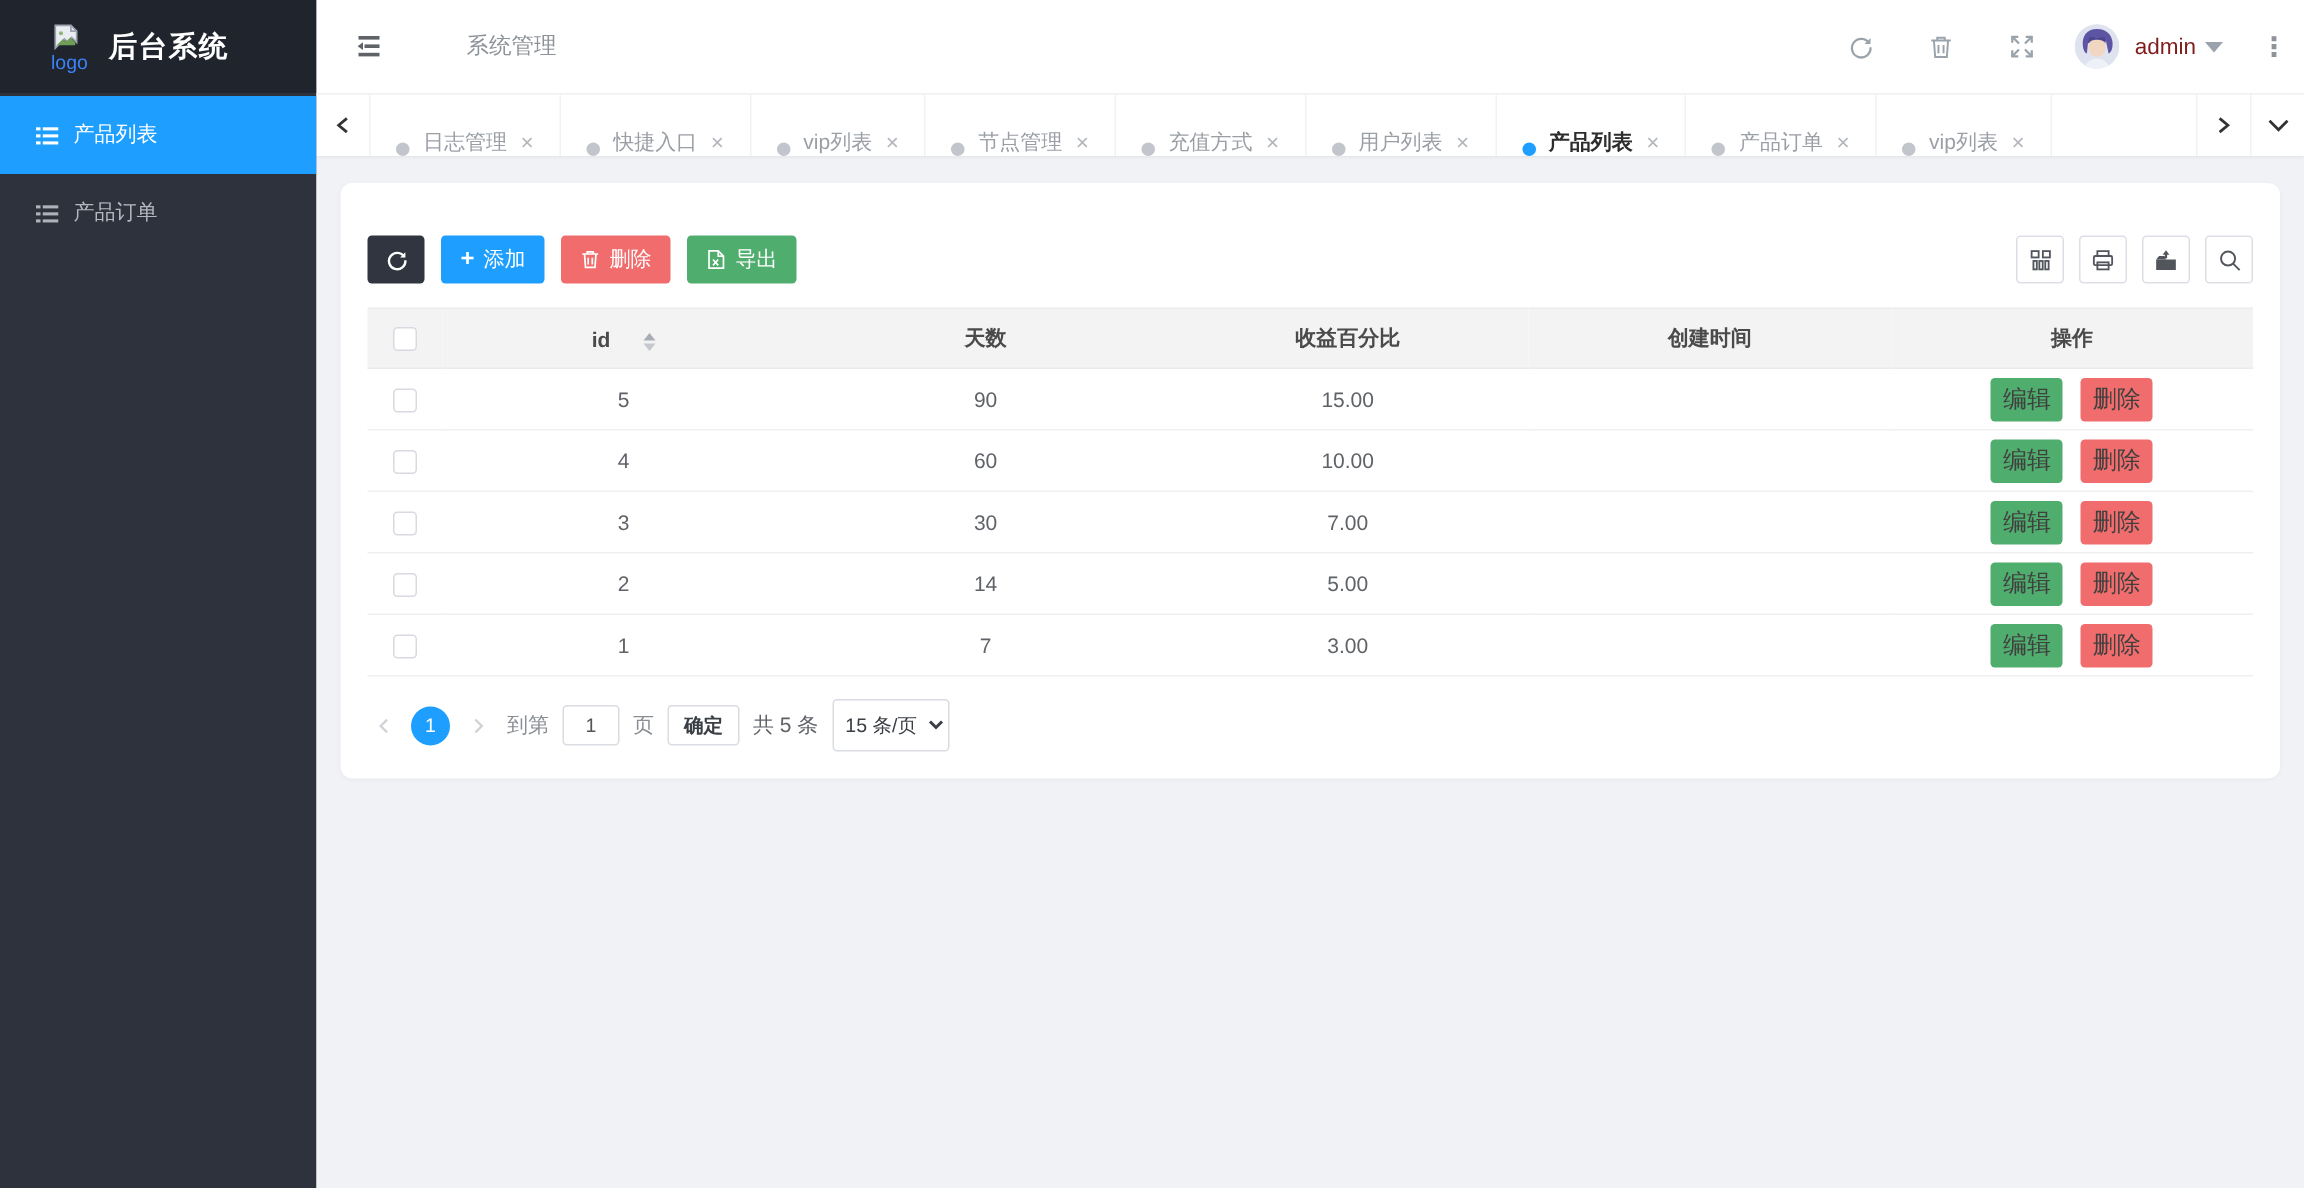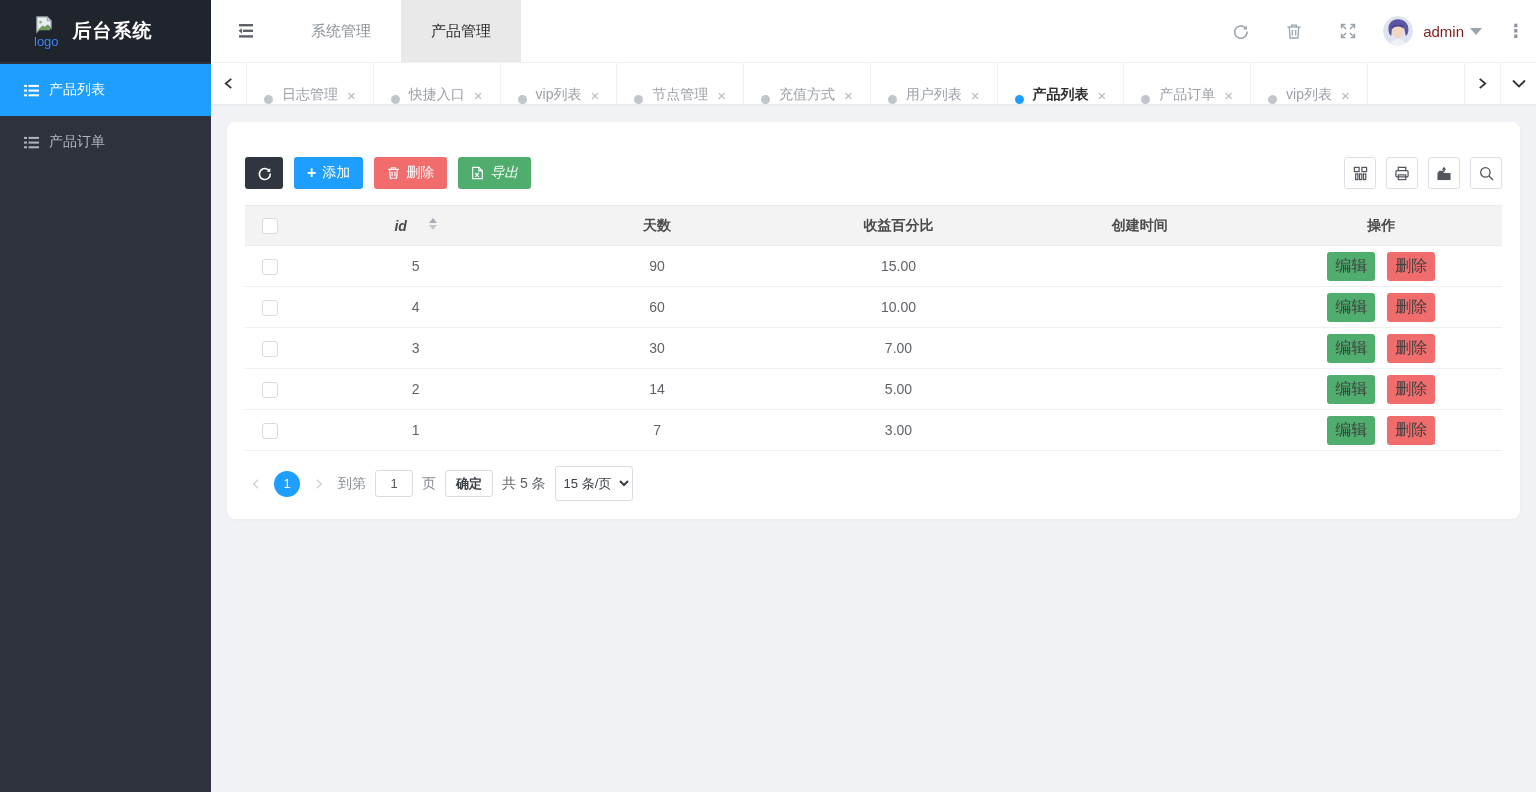--- a/index.html
+++ b/index.html
@@ -19,21 +19,21 @@
   .menu-item .mi-icon { color:#aeb3ba; display:flex; }
   .menu-item.active { background:#1E9FFF; color:#fff; }
   .menu-item.active .mi-icon { color:#fff; }
 
   
   .main { flex:1; display:flex; flex-direction:column; min-width:0; }
 
   
   .header { height:62px; background:#fff; display:flex; align-items:center; flex-shrink:0; }
   .collapse-btn { width:70px; display:flex; justify-content:center; color:#5f6368; cursor:pointer; }
-  .topnav { display:flex; height:62px; }
+  .topnav { display:flex; height:62px;flex-direction:column; }
   .topnav-item { padding:0 30px; line-height:62px; color:#8d9399; font-size:15px; cursor:pointer; white-space:nowrap; }
   .topnav-item.active { background:#e9e9e9; color:#2d2d2d; font-weight:normal; }
   .header-spacer { flex:1; }
   .header-icon { width:54px; display:flex; justify-content:center; color:#9aa3ab; cursor:pointer; }
   .avatar { width:30px; height:30px; border-radius:50%; overflow:hidden; margin-left:8px; flex-shrink:0; cursor:pointer; }
   .username { color:#7f1d1d; font-size:15px; margin:0 6px 0 10px; cursor:pointer; }
   .caret-down { width:0; height:0; border-left:6px solid transparent; border-right:6px solid transparent; border-top:7px solid #9aa3ab; margin-right:14px; cursor:pointer; }
   .more-dots { color:#8d9399; font-size:18px; width:40px; text-align:center; letter-spacing:0; cursor:pointer; font-weight:bold; }
 
   
@@ -52,32 +52,32 @@
   .content { flex:1; background:#f0f2f5; padding:18px 16px; overflow:hidden; }
   .panel { background:#fff; border-radius:8px; padding:18px; box-shadow:0 1px 3px rgba(0,0,0,.04); }
 
   
   .toolbar { display:flex; align-items:center; margin:17px 0 16px; }
   .btn { border:none; border-radius:3px; height:32px; font-size:14px; color:#fff; display:inline-flex; align-items:center; gap:6px; padding:0 13px; cursor:pointer; font-family:inherit; }
   .btn + .btn { margin-left:11px; }
   .btn-dark { background:#30353f; width:38px; justify-content:center; padding:0; }
   .btn-primary { background:#1E9FFF; }
   .btn-danger { background:#F16C6C; }
-  .btn-success { background:#4FAD6D;font-style:italic; }
+  .btn-success { background:#4FAD6D; }
   .btn .plus { font-size:16px; font-weight:bold; line-height:1; }
   .toolbar-right { margin-left:auto; display:flex; gap:10px; }
   .icon-btn { width:32px; height:32px; background:#fff; border:1px solid #dcdfe6; border-radius:3px; color:#52565c; display:flex; align-items:center; justify-content:center; cursor:pointer; }
 
   
   table { width:100%; border-collapse:collapse; table-layout:fixed; }
   col.c-check { width:50px; }
   thead th { background:#f3f3f3; height:40px; font-size:14px; color:#4a4a4a; font-weight:bold; text-align:center; border:1px solid #ebebeb; border-left:none; border-right:none; }
   tbody td { height:41px; text-align:center; color:#5f6368; font-size:14px; border-bottom:1px solid #efefef; background:#fff; }
   .checkbox { appearance:none; -webkit-appearance:none; width:16px; height:16px; border:1px solid #d7dae0; border-radius:3px; background:#fff; vertical-align:middle; cursor:pointer; }
-  .th-sort { display:inline-flex; align-items:flex-start; gap:22px;font-style:italic; }
+  .th-sort { display:inline-flex; align-items:flex-end; gap:22px; }
   .sort-carets { display:inline-flex; flex-direction:column; gap:2px; cursor:pointer; }
   .sort-carets .up { width:0; height:0; border-left:4px solid transparent; border-right:4px solid transparent; border-bottom:5px solid #a8adb5; }
   .sort-carets .down { width:0; height:0; border-left:4px solid transparent; border-right:4px solid transparent; border-top:5px solid #c4c8ce; }
   .mini-btn { border:none; border-radius:3px; color:#404040; font-size:16px; padding:4px 8px; cursor:pointer; font-family:inherit; }
   .mini-btn + .mini-btn { margin-left:8px; }
   .mini-edit { background:#4FAD6D; }
   .mini-del { background:#F16C6C; }
 
   
   .pagination { display:flex; align-items:center; margin-top:15px; color:#8a8f96; font-size:14px; gap:9px; }

